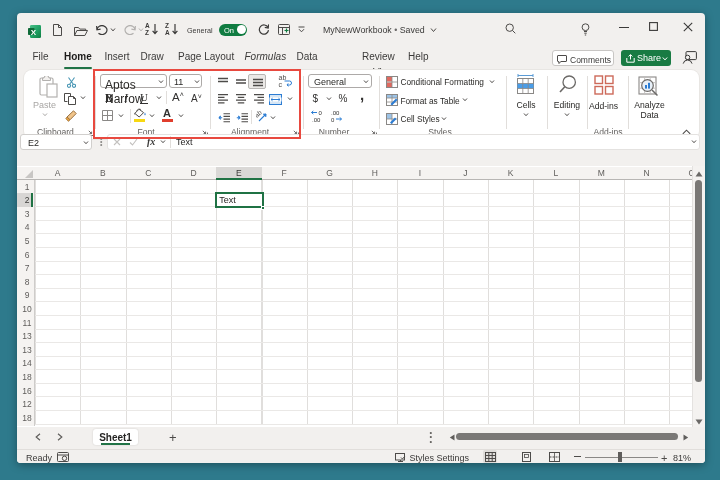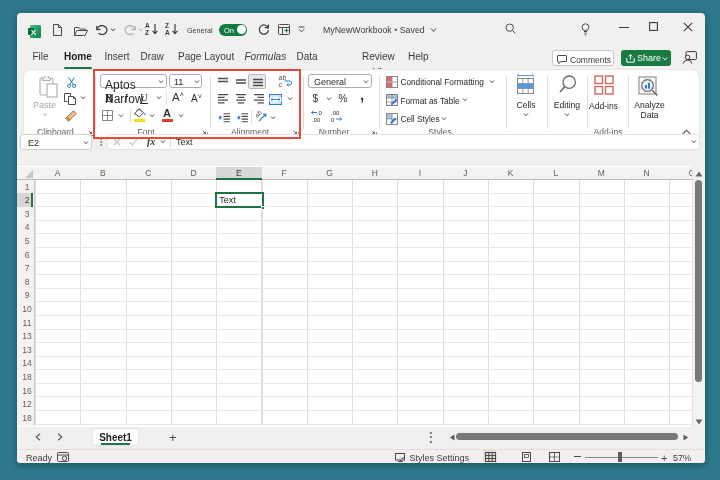--- a/index.html
+++ b/index.html
@@ -553,17 +553,17 @@
     </svg>
     <svg class="ic" style="left:532px;top:2.5px" width="11" height="10" viewBox="0 0 11 10">
       <rect x="0.5" y="0.5" width="10" height="9" fill="none" stroke="#4d4b49" stroke-width="1"></rect>
       <path d="M0.5 5 h2 M3.5 5 h2 M6.5 5 h2 M9.5 5 h1" stroke="#4d4b49" stroke-width="1"></path>
       <path d="M5.5 0.5 v9" stroke="#4d4b49" stroke-width="0.8"></path>
     </svg>
     <div class="abs" style="left:557px;top:6.8px;width:7px;height:1.2px;background:#4d4b49;"></div>
     <div class="abs" style="left:568px;top:7.3px;width:73px;height:1px;background:#8a8886;"></div>
     <div class="abs" style="left:601px;top:2.5px;width:3.5px;height:10px;background:#5f5d5b;"></div>
     <div class="abs" style="left:644px;top:2px;font-size:11px;color:#4d4b49;">+</div>
-    <span class="abs" style="left:656px;top:3px;font-size:9px;color:#3b3a39;">57%</span>
+    <span class="abs" style="left:656px;top:3px;font-size:9px;color:#3b3a39;">81%</span>
   </div>
 
   <div class="abs" style="left:76px;top:56px;width:208px;height:70px;border:2px solid #e8493f;z-index:50;"></div>
 </div>
 
 </body></html>

